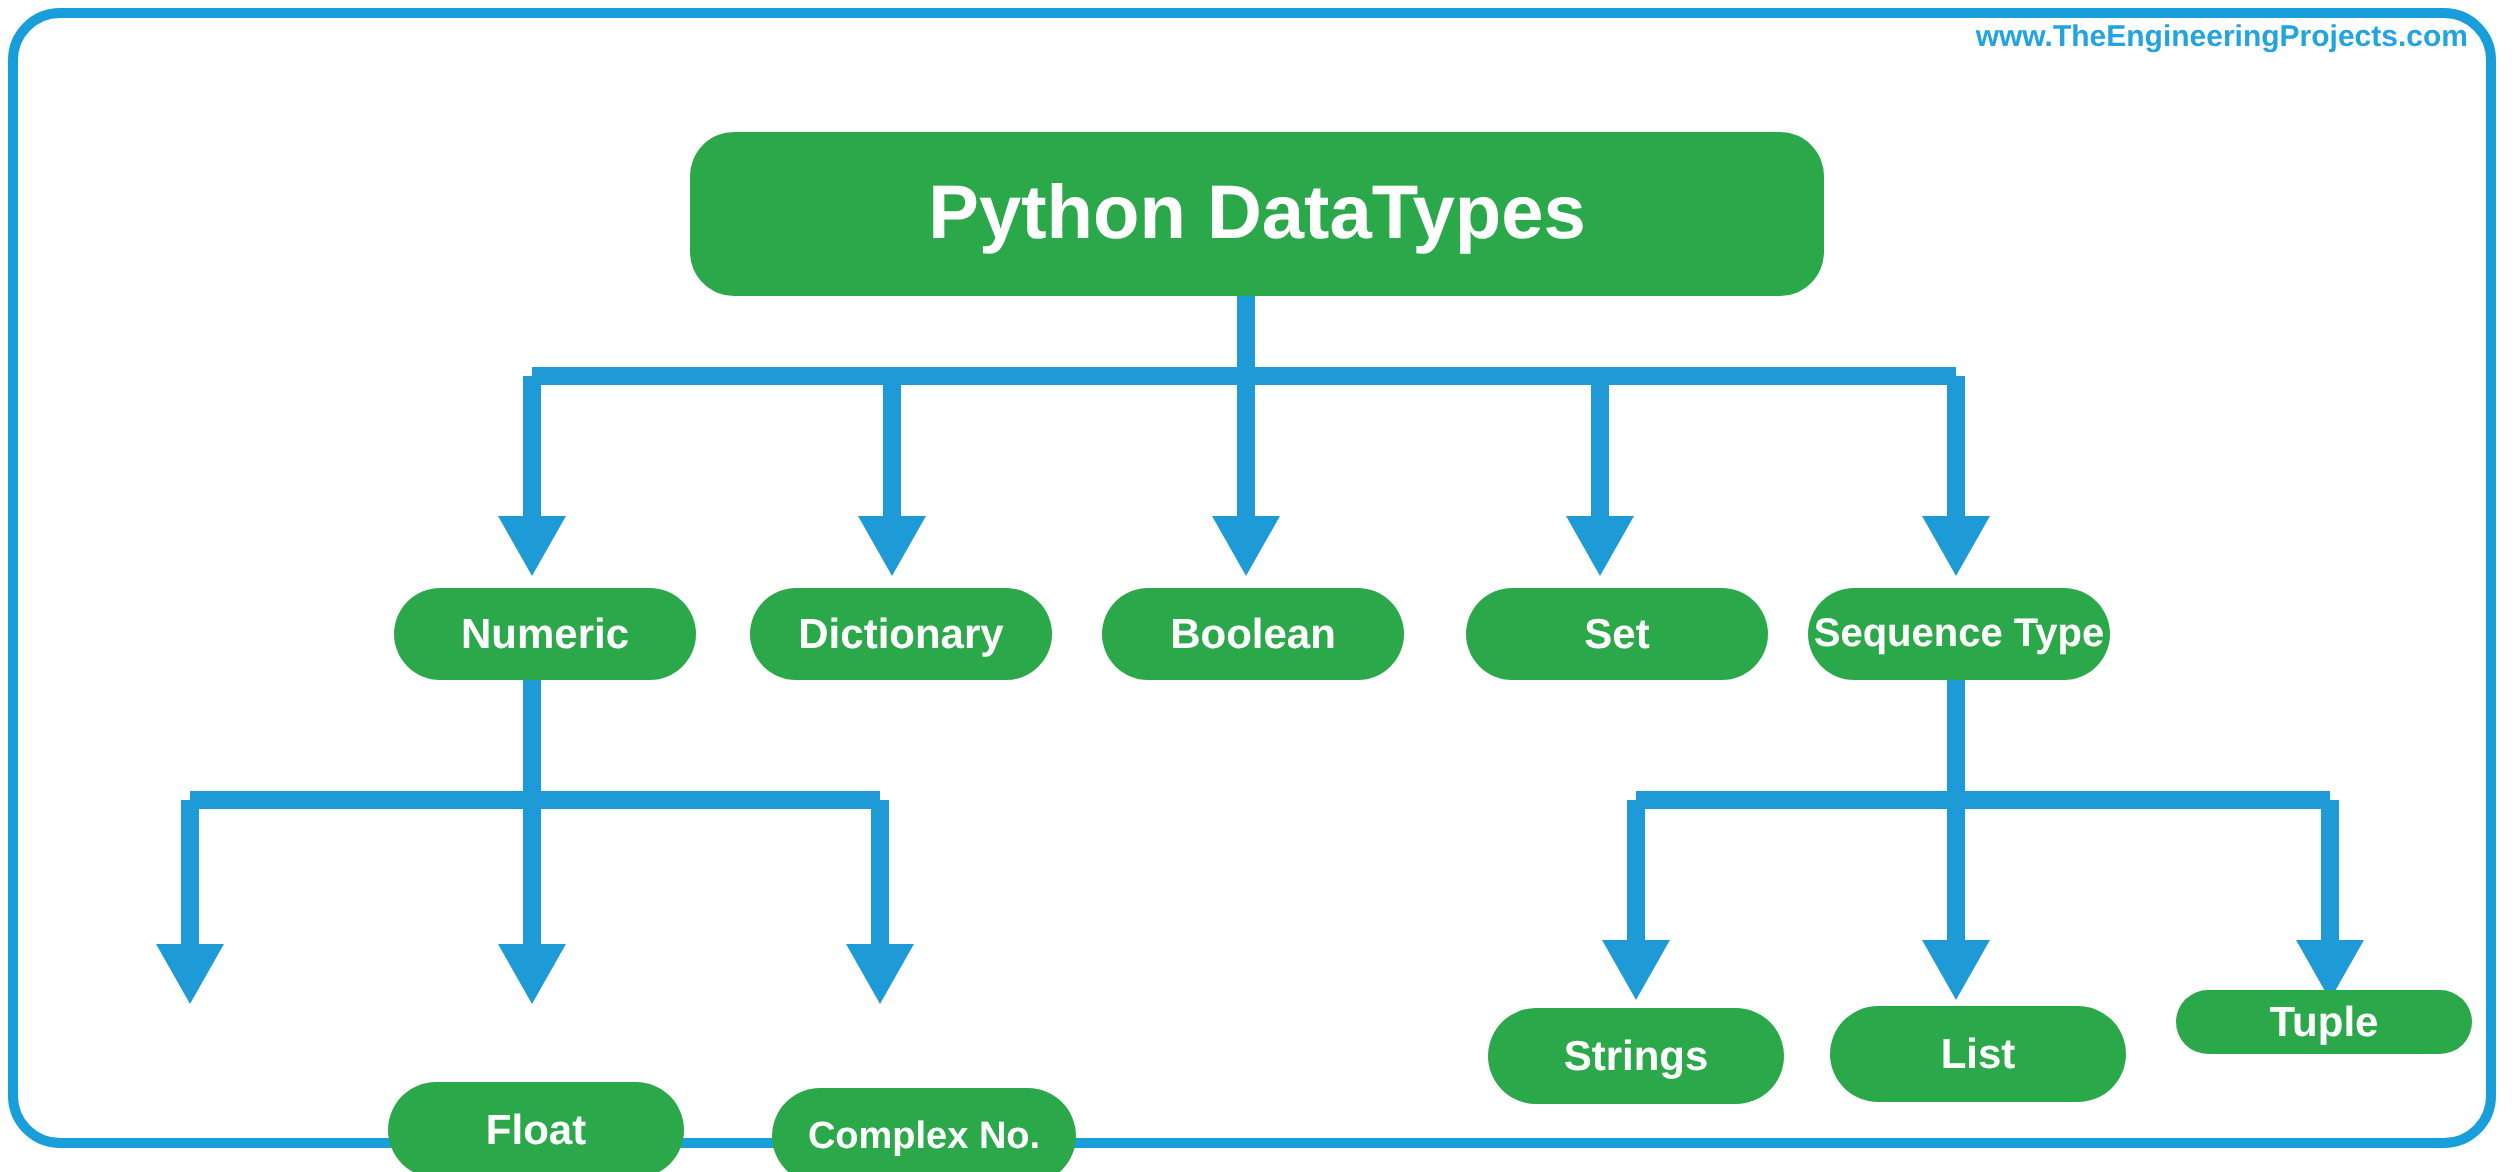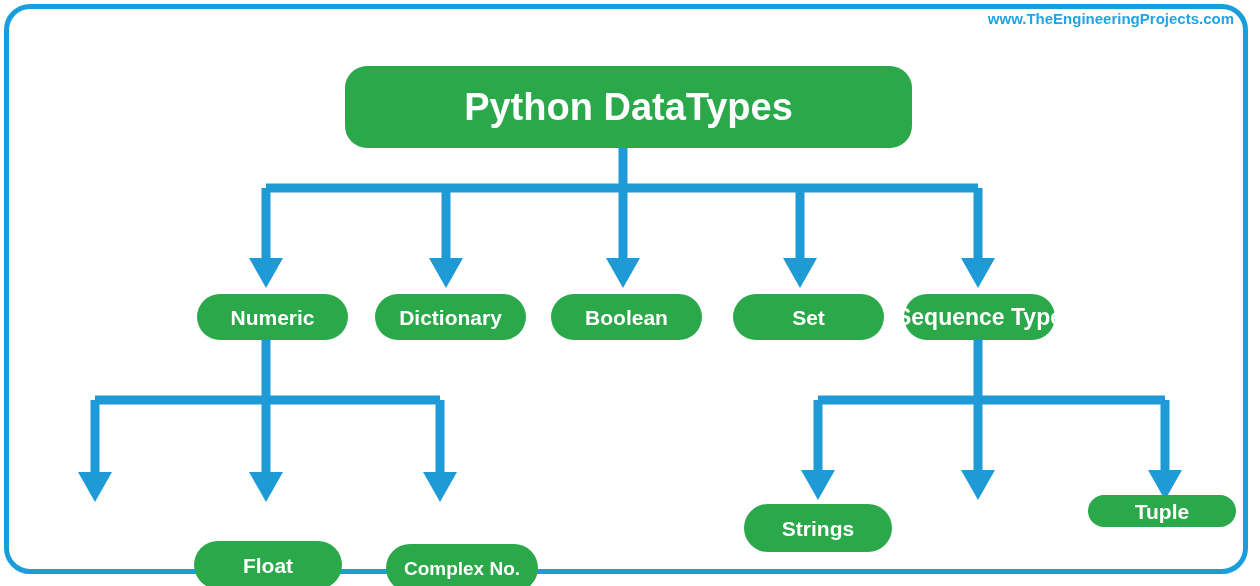--- a/index.html
+++ b/index.html
@@ -134,35 +134,38 @@
   </div>
 
   <div class="node" style="left:551px; top:294px; width:151px; height:46px; font-size:21px;justify-content:center;">
     <span class="node-label">Boolean</span>
   </div>
 
   <div class="node" style="left:733px; top:294px; width:151px; height:46px; font-size:21px;">
     <span class="node-label">Set</span>
   </div>
 
-  <div class="node" style="left:904px; top:294px; width:151px; height:46px; font-size:23px;">
+  <div class="node" style="left:904px; top:294px; width:151px; height:46px; font-size:20px;">
     <span class="node-label">Sequence Type</span>
   </div>
 
 
   <div class="node" style="left:194px; top:506px; width:148px; height:48px; font-size:21px;margin-top:35px;">
     <span class="node-label">Float</span>
   </div>
 
   <div class="node" style="left:386px; top:505px; width:152px; height:48px; font-size:19px;margin-top:39px;">
     <span class="node-label">Complex No.</span>
   </div>
 
   <div class="node" style="left:744px; top:504px; width:148px; height:48px; font-size:21px;">
     <span class="node-label">Strings</span>
   </div>
 
+  <div class="node" style="left:915px; top:503px; width:148px; height:48px; font-size:21px;">
+    <span class="node-label">List</span>
+  </div>
 
   <div class="node" style="left:1088px; top:495px; width:148px; height:32px; font-size:21px;">
     <span class="node-label">Tuple</span>
   </div>
 
 </div>
 
 </body></html>

